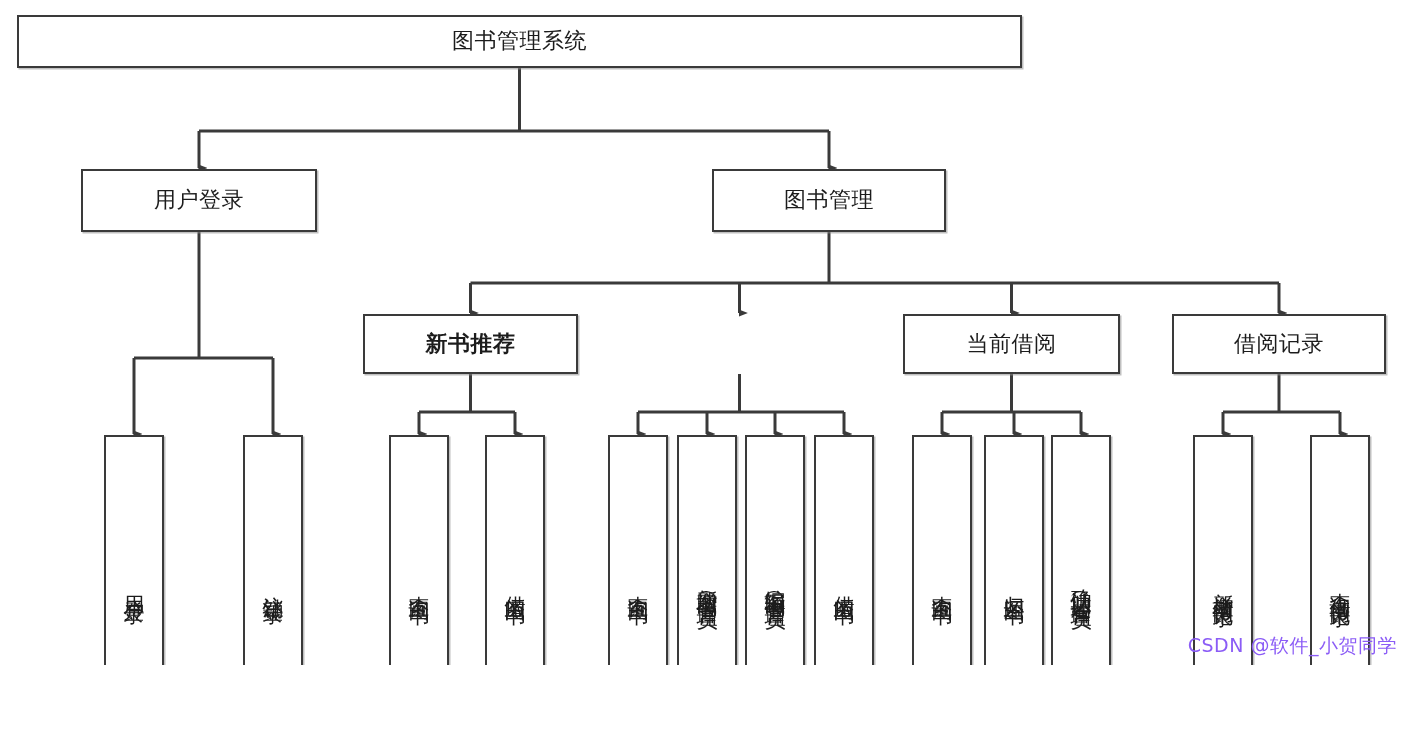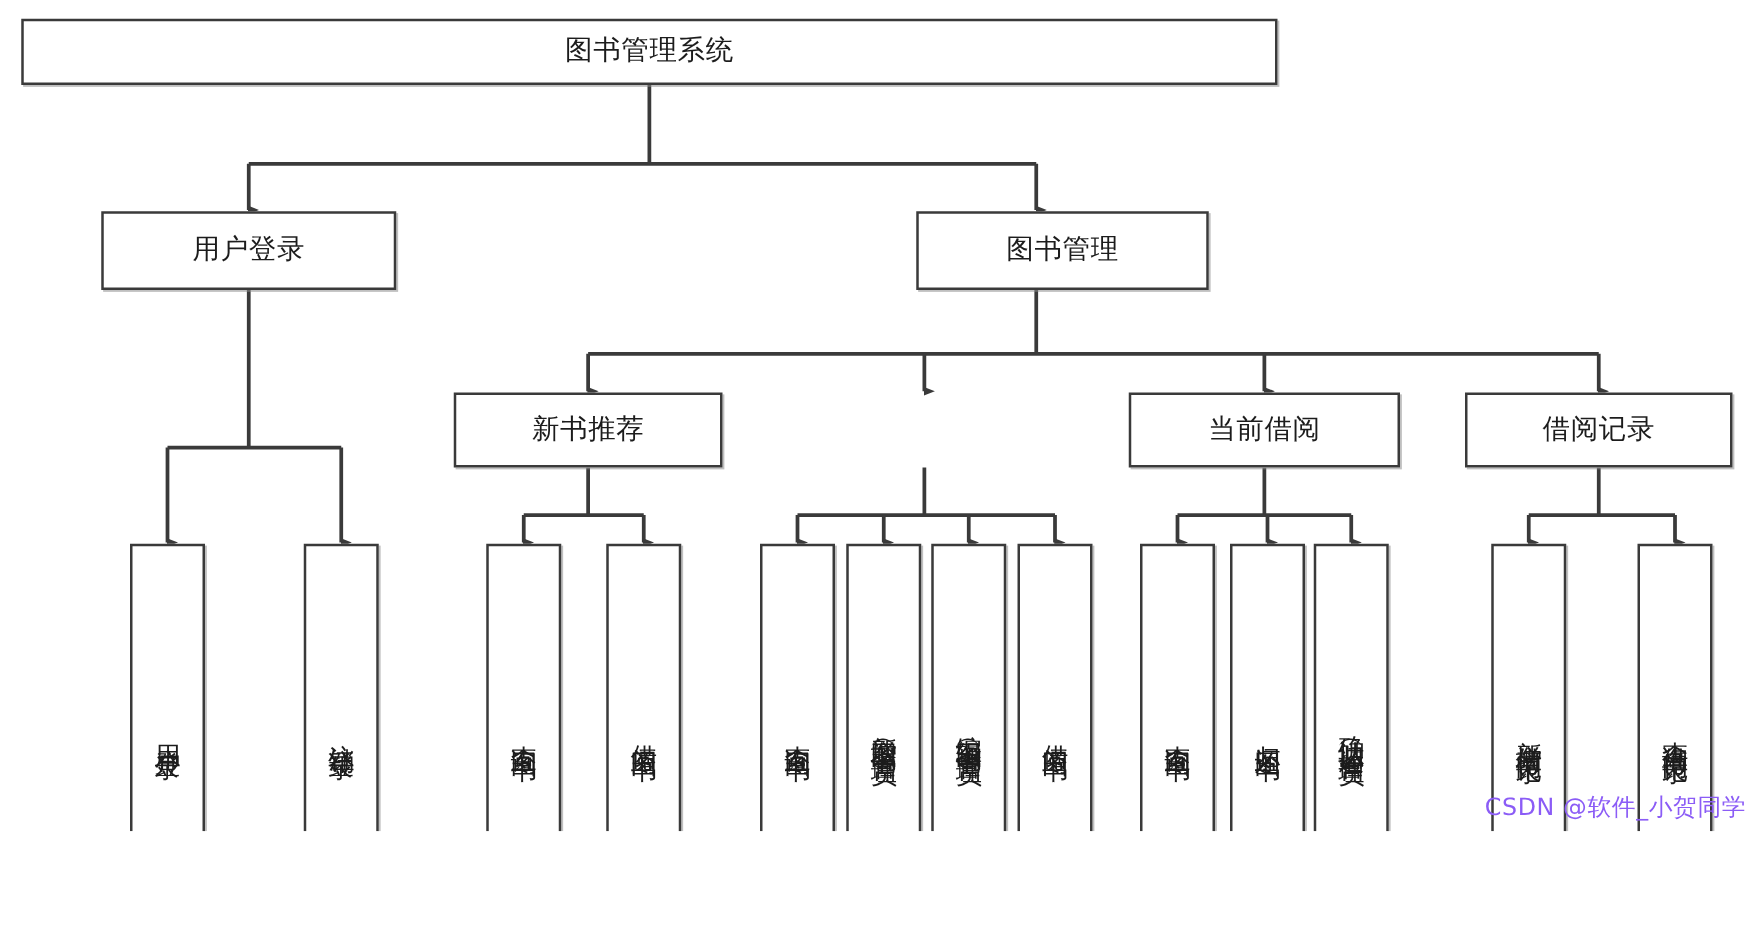--- a/index.html
+++ b/index.html
@@ -113,25 +113,25 @@
       </g>
   </svg>
 
   <div class="node horizontal" id="node-root" style="left: 17px; top: 15px; width: 1005px; height: 53px;">
     <span class="node-label">图书管理系统</span>
   </div>
 
   <div class="node horizontal" id="node-user-login" style="left: 81px; top: 169px; width: 236px; height: 63px;">
     <span class="node-label">用户登录</span>
   </div>
-  <div class="node horizontal" id="node-book-manage" style="left: 712px; top: 169px; width: 234px; height: 63px; margin-left: 21px;">
+  <div class="node horizontal" id="node-book-manage" style="left: 712px; top: 169px; width: 234px; height: 63px;">
     <span class="node-label">图书管理</span>
   </div>
 
-  <div class="node horizontal" id="node-new-book-rec" style="left: 363px; top: 314px; width: 215px; height: 60px;">
+  <div class="node horizontal" id="node-new-book-rec" style="left: 363px; top: 314px; width: 215px; height: 60px; font-weight: bold;">
     <span class="node-label">新书推荐</span>
   </div>
   <div class="node horizontal" id="node-borrow-record" style="left: 1172px; top: 314px; width: 214px; height: 60px;">
     <span class="node-label">借阅记录</span>
   </div>
   <div class="node horizontal" id="node-current-borrow" style="left: 903px; top: 314px; width: 217px; height: 60px;">
     <span class="node-label">当前借阅</span>
   </div>
 
   <div class="node vertical" id="node-leaf-user-login" style="left: 104px; top: 435px; width: 60px; height: 300px;">

